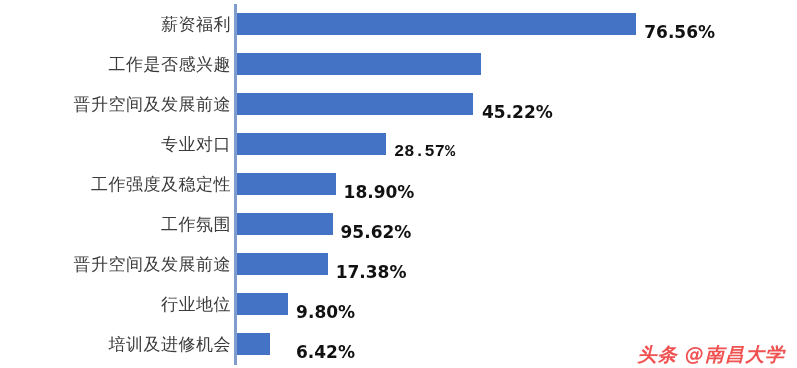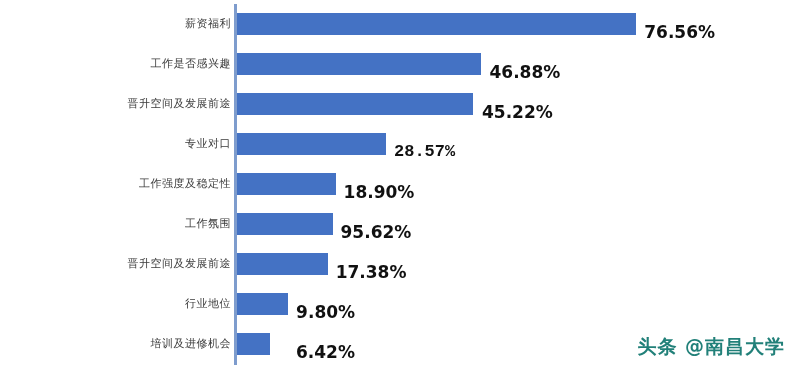--- a/index.html
+++ b/index.html
@@ -39,21 +39,21 @@
   }
   .cat-label {
     position: absolute;
     right: 566px;           
     top: 0;
     height: 40px;
     line-height: 40px;
     text-align: right;
     white-space: nowrap;
     font-family: "DejaVu Serif", "Liberation Serif", serif;
-    font-size: 11px;
+    font-size: 17px;
     color: #3b3b3b;
     letter-spacing: 0.5px;
   }
   .bar-wrap {
     position: absolute;
     left: 237px;
     top: 9px;
     height: 22px;
   }
   .bar {
@@ -69,33 +69,34 @@
     white-space: nowrap;
     font-family: "DejaVu Sans", "Liberation Sans", sans-serif;
     font-size: 17px;
     font-weight: bold;
     color: #111111;
     margin-top: 8px;
   }
   #watermark {
     position: absolute;
     right: 12px;
-    bottom: 8px;
+    bottom: 0;
     font-family: "DejaVu Sans", "Liberation Sans", sans-serif;
     font-size: 19px;
     font-weight: bold;
-    color: #0f766e;
+    color: #ef4444;
     text-shadow:
        1px  1px 0 #ffffff,
       -1px  1px 0 #ffffff,
        1px -1px 0 #ffffff,
       -1px -1px 0 #ffffff;
     letter-spacing: 1px;
     white-space: nowrap;
     opacity: 0.92;
+    font-style: italic;
   }
 </style>
 </head>
 <body>
 
 <div id="chart-root">
 
   <div id="axis-line"></div>
 
   <div class="plot-area" id="plot-area">
@@ -104,21 +105,20 @@
         <div class="bar-wrap" style="width: 399.26px;">
           <div class="bar" style="width: 399.26px; background: rgb(68, 114, 196);"></div>
         </div>
         <div class="val-label" style="left: 644.26px;">76.56%</div>
       </div>
       <div class="bar-row" style="top: 44px;">
         <div class="cat-label">工作是否感兴趣</div>
         <div class="bar-wrap" style="width: 244.479px;">
           <div class="bar" style="width: 244.479px; background: rgb(68, 114, 196);"></div>
         </div>
-        <div class="val-label" style="left: 489.479px;">46.88%</div>
       </div>
       <div class="bar-row" style="top: 84px;">
         <div class="cat-label">晋升空间及发展前途</div>
         <div class="bar-wrap" style="width: 235.822px;">
           <div class="bar" style="width: 235.822px; background: rgb(68, 114, 196);"></div>
         </div>
         <div class="val-label" style="left: 482px;">45.22%</div>
       </div>
       <div class="bar-row" style="top: 124px;">
         <div class="cat-label">专业对口</div>

